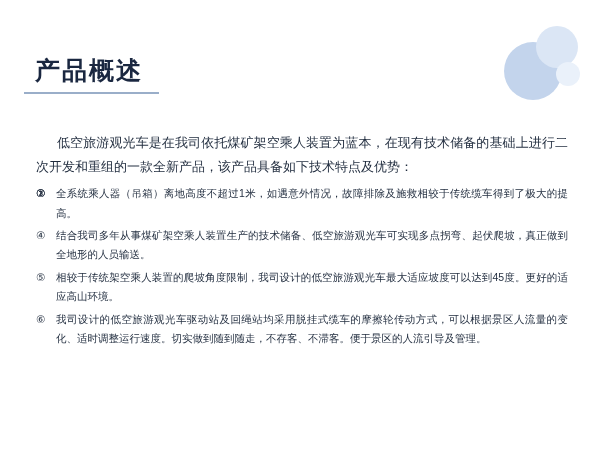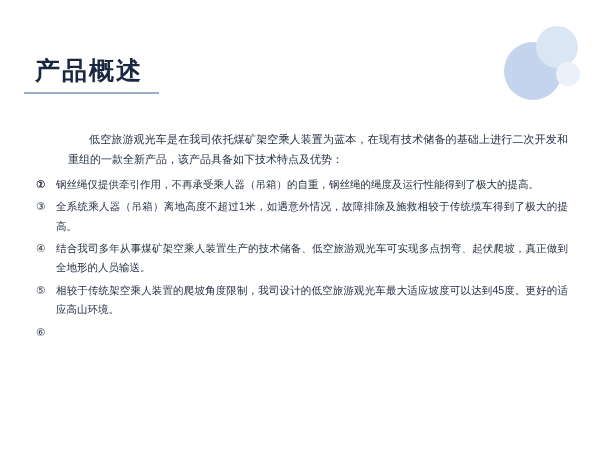--- a/index.html
+++ b/index.html
@@ -79,27 +79,26 @@
     background: #9aaec9;
   }
 
   .body {
     position: absolute;
     left: 36px;
     top: 118px;
     width: 532px;
   }
   .intro {
-    font-size: 11px;
+    font-size: 13px;
     color: #1f2b3d;
     line-height: 1.85;
     text-indent: 21px;
     text-align: justify;
     margin-bottom: 5px;
-    margin-left: 32px;
   }
   .list {
     margin: 0;
     padding: 0;
     list-style: none;
   }
   .list-item {
     position: relative;
     font-size: 10.5px;
     color: #1f2b3d;
@@ -134,33 +133,33 @@
 
   <div class="body">
     <p class="intro">低空旅游观光车是在我司依托煤矿架空乘人装置为蓝本，在现有技术储备的基础上进行二次开发和重组的一款全新产品，该产品具备如下技术特点及优势：</p>
 
     <ul class="list">
       <li class="list-item">
         <span class="num">①</span>
       </li>
       <li class="list-item">
         <span class="num">②</span>
-        <span>钢丝绳仅提供牵引作用，不再承受乘人器（吊箱）的自重，钢丝绳的绳度及运行性能得到了极大的提高。</span>
       </li>
       <li class="list-item">
         <span class="num">③</span>
         <span>全系统乘人器（吊箱）离地高度不超过1米，如遇意外情况，故障排除及施救相较于传统缆车得到了极大的提高。</span>
       </li>
       <li class="list-item">
         <span class="num">④</span>
         <span>结合我司多年从事煤矿架空乘人装置生产的技术储备、低空旅游观光车可实现多点拐弯、起伏爬坡，真正做到全地形的人员输送。</span>
       </li>
       <li class="list-item">
         <span class="num">⑤</span>
         <span>相较于传统架空乘人装置的爬坡角度限制，我司设计的低空旅游观光车最大适应坡度可以达到45度。更好的适应高山环境。</span>
       </li>
       <li class="list-item">
         <span class="num">⑥</span>
+        <span>我司设计的低空旅游观光车驱动站及回绳站均采用脱挂式缆车的摩擦轮传动方式，可以根据景区人流量的变化、适时调整运行速度。切实做到随到随走，不存客、不滞客。便于景区的人流引导及管理。</span>
       </li>
     </ul>
   </div>
 
 </div>
 
 </body></html>

